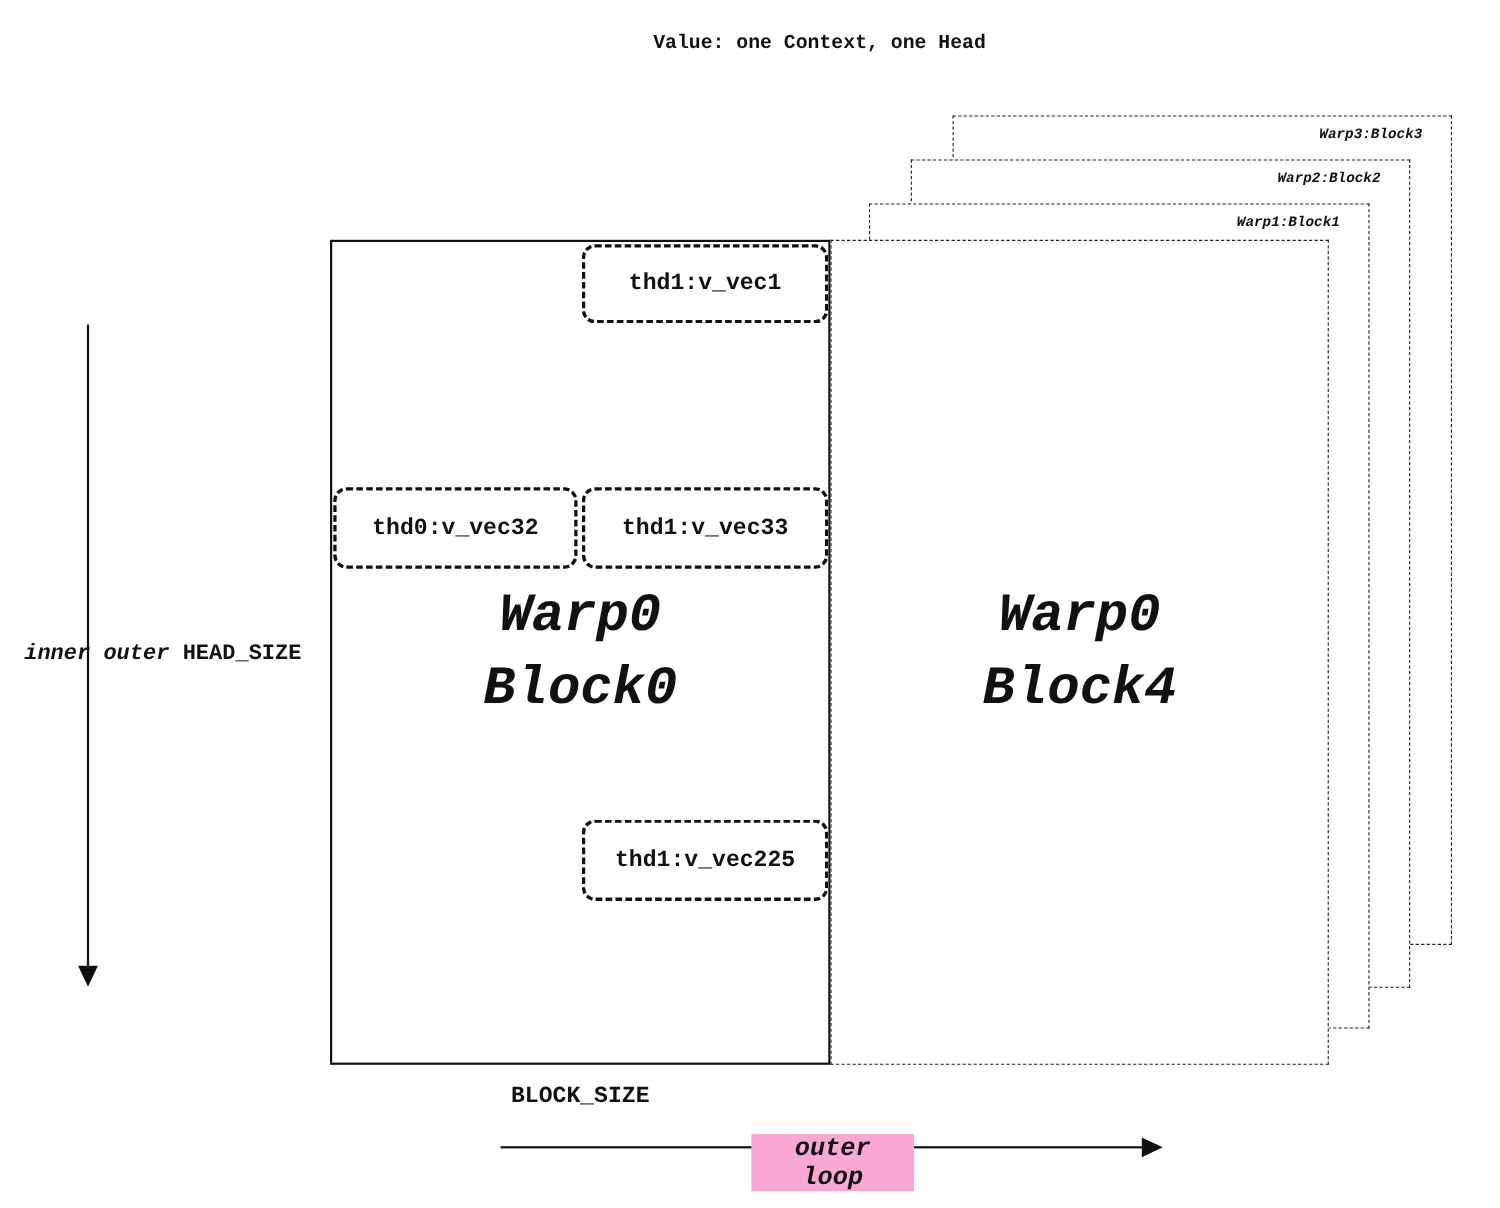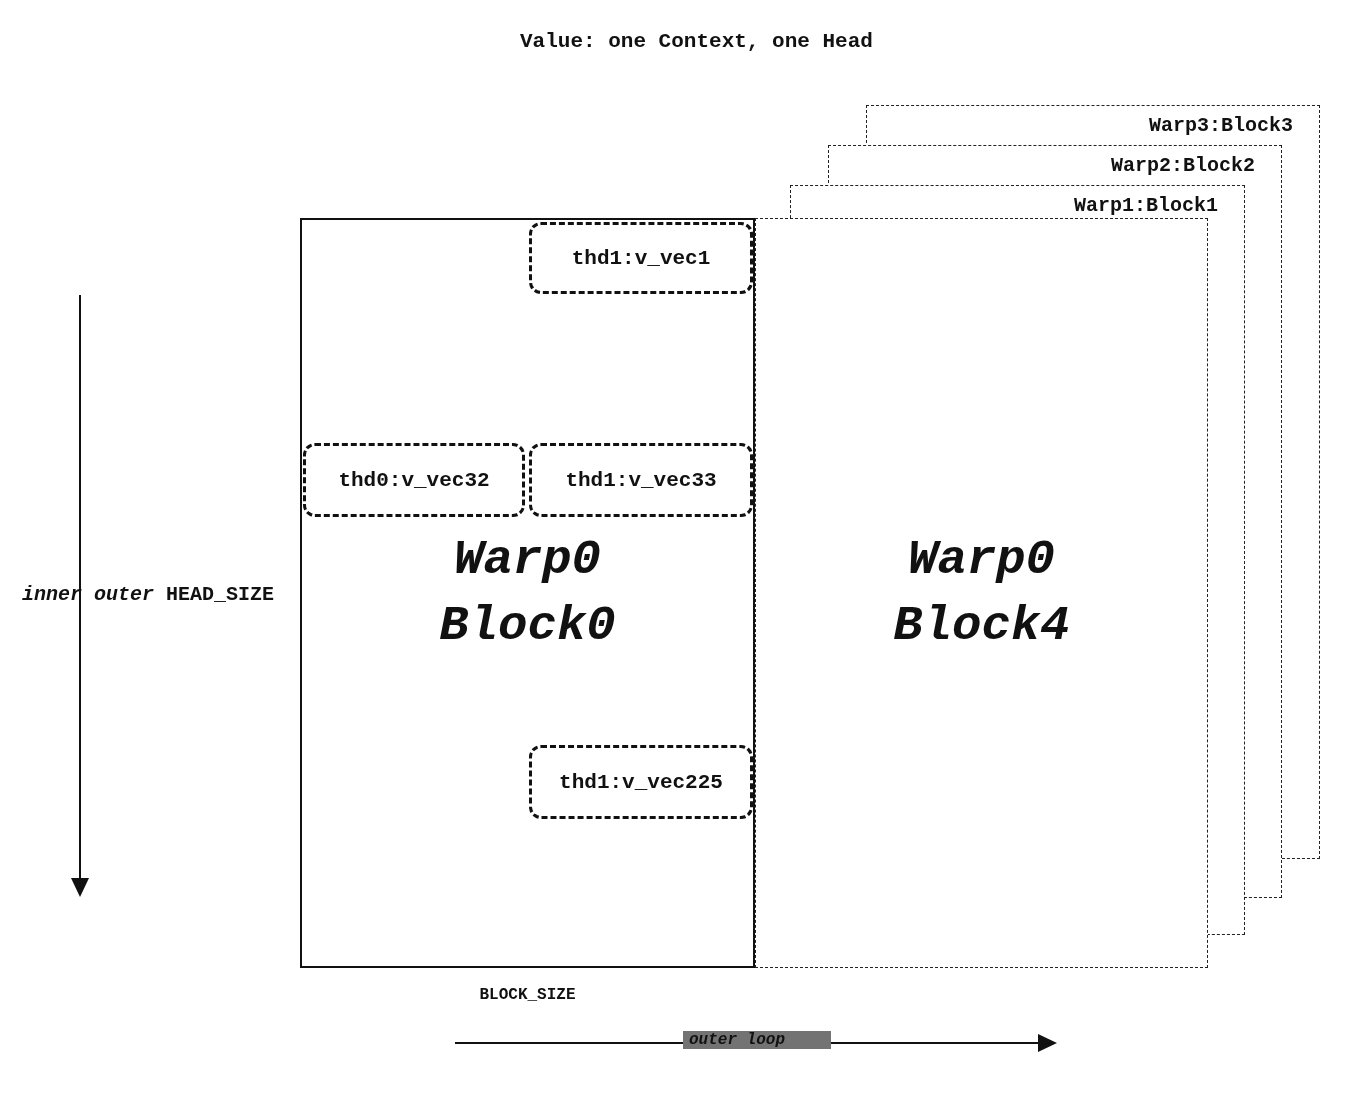--- a/index.html
+++ b/index.html
@@ -12,35 +12,37 @@
   .canvas {
     position: relative;
     width: 1364px;
     height: 1098px;
     background: #ffffff;
     overflow: hidden;
   }
   .abs { position: absolute; }
 
   .title {
-    font-size: 21px;
+    font-size: 18px;
+    text-align: center;
     letter-spacing: 0;
     font-family: Liberation Mono, monospace;
   }
 
   .dotted-rect {
     border: 1.5px dashed #222222;
     background: #ffffff;
   }
   .dotted-rect .corner-label {
     position: absolute;
     top: 8px;
     right: 26px;
-    font-size: 20px;
+    font-size: 13px;
     white-space: nowrap;
+    font-style: italic;
   }
 
   .front-rect {
     border: 1.5px dashed #222222;
     background: #ffffff;
     display: flex;
     align-items: center;
     justify-content: center;
   }
 
@@ -83,27 +85,28 @@
     width: 0; height: 0;
     border-top: 9px solid transparent;
     border-bottom: 9px solid transparent;
     border-left: 19px solid #111111;
   }
 
   .axis-label { font-size: 20px; white-space: nowrap; }
   .italic { font-style: italic; }
 
   .block-size-label {
-    font-size: 16px;
+    font-size: 21px;
     text-align: center;
   }
   .outer-loop-label {
-    font-size: 16px;
+    font-size: 23px;
     font-style: italic;
-    background: #737373;
+    text-align: center;
+    background: #f9a8d4;
     padding: 0 6px;
   }
 </style>
 </head>
 <body>
 
 <div class="canvas">
 
   <div class="abs title" style="left:520px; top:30px; width:450px;">Value: one Context, one Head</div>
 

